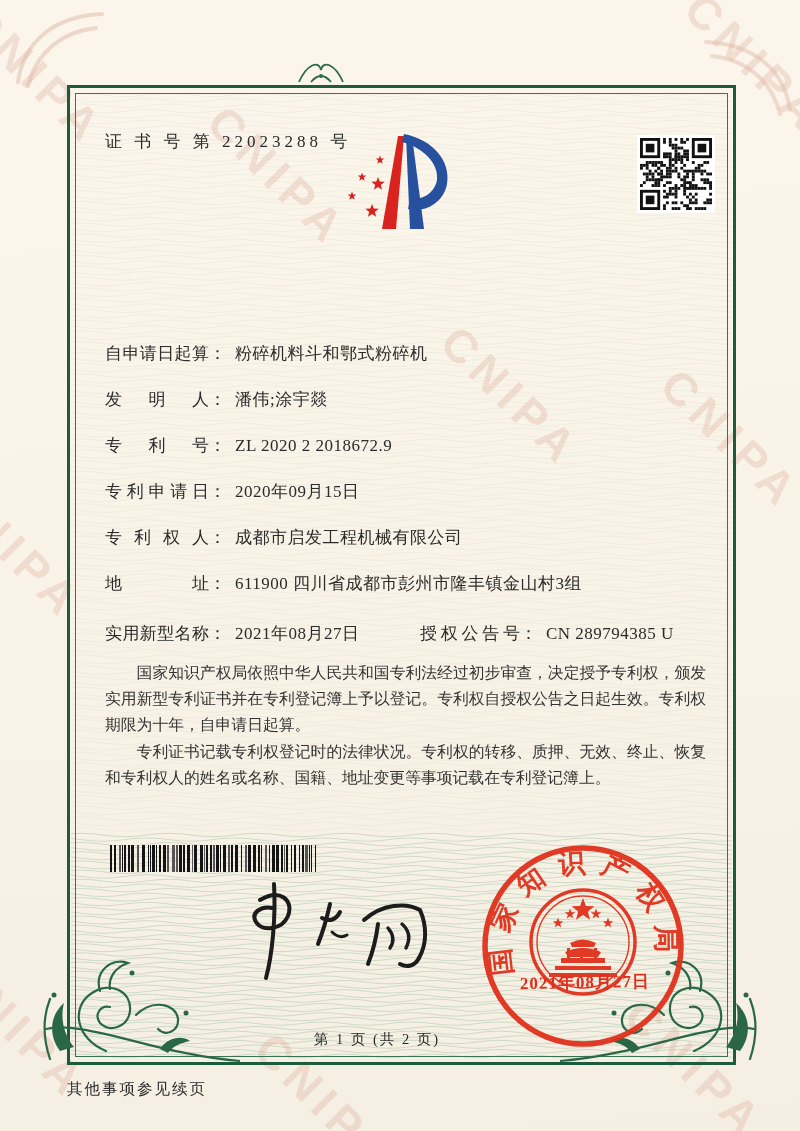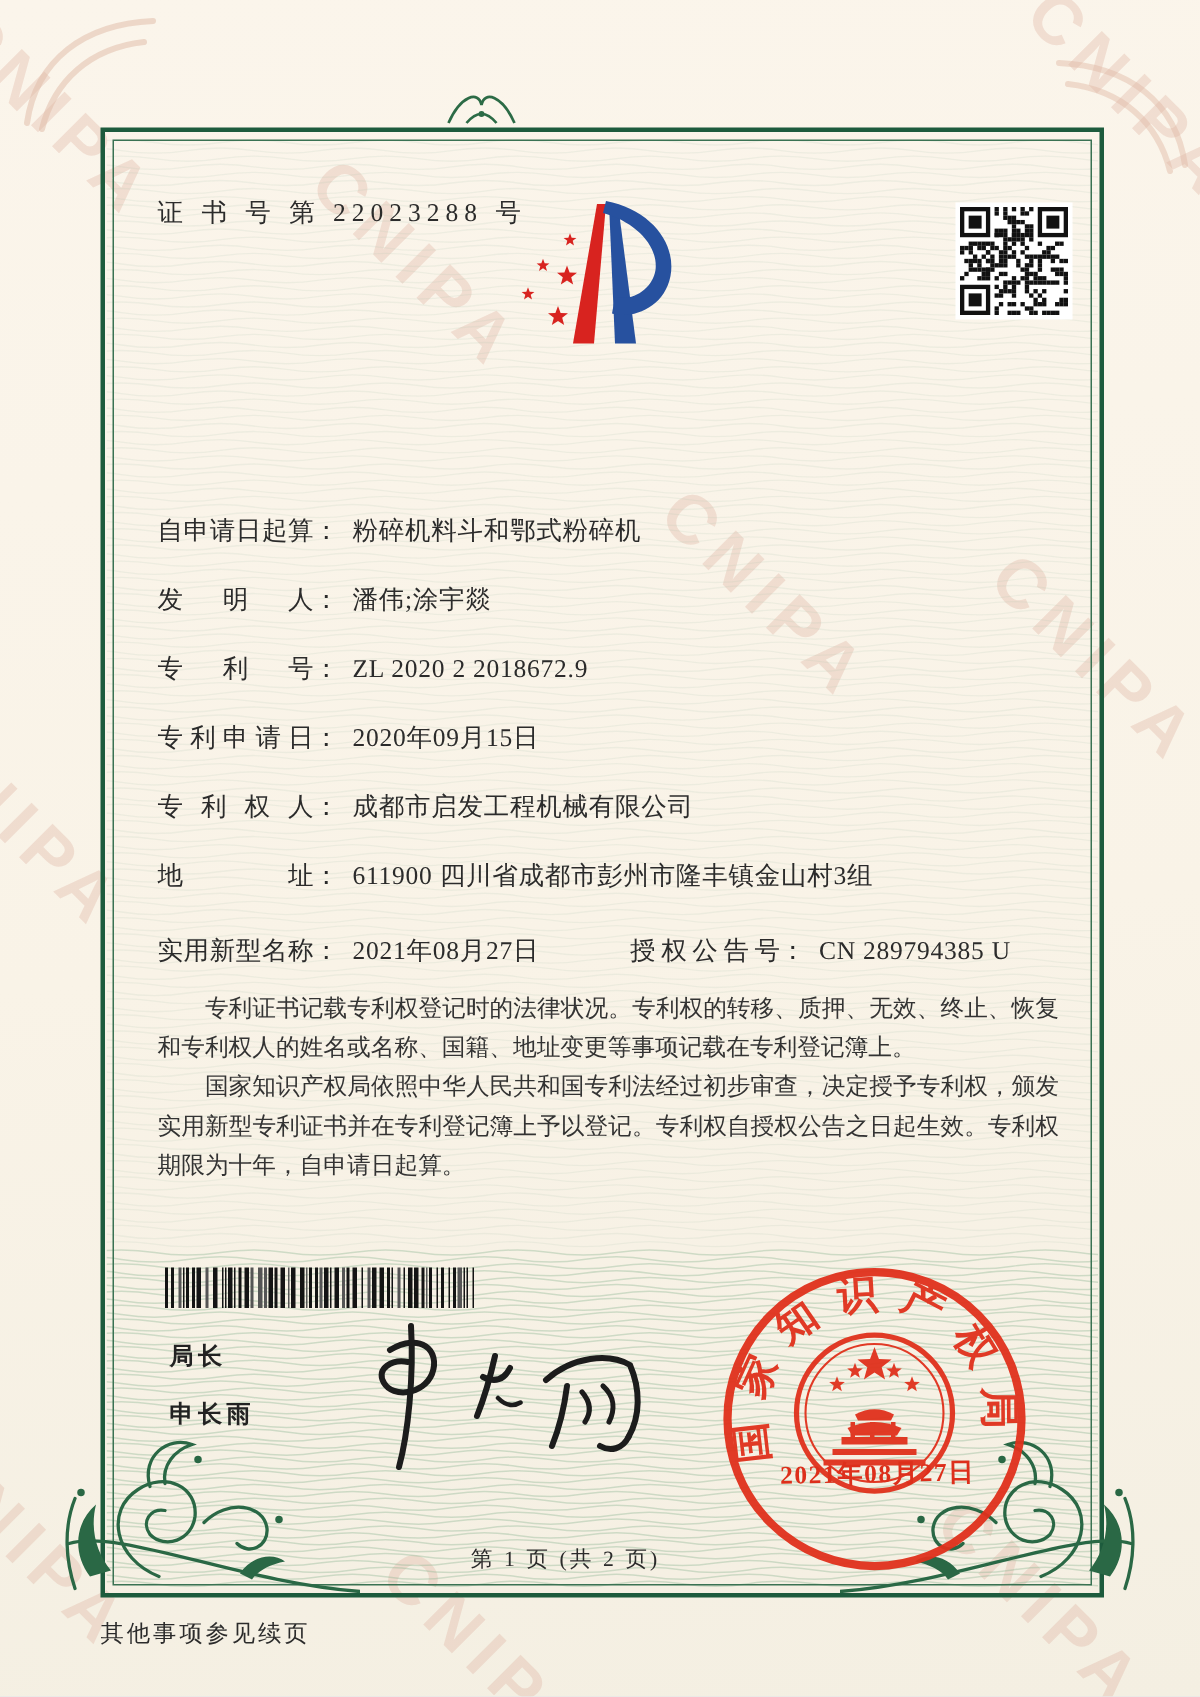--- a/index.html
+++ b/index.html
@@ -551,22 +551,22 @@
           <span class="fval">2021年08月27日</span>
       </span>
       <span class="gpair grant2">
         <span class="flabel g2label">授权公告号</span>
           <span class="colon">：</span>
           <span class="fval">CN 289794385 U</span>
       </span>
     </div>
 
     <div class="paras">
+      <p>国家知识产权局依照中华人民共和国专利法经过初步审查，决定授予专利权，颁发实用新型专利证书并在专利登记簿上予以登记。专利权自授权公告之日起生效。专利权期限为十年，自申请日起算。</p>
       <p>专利证书记载专利权登记时的法律状况。专利权的转移、质押、无效、终止、恢复和专利权人的姓名或名称、国籍、地址变更等事项记载在专利登记簿上。</p>
-      <p>国家知识产权局依照中华人民共和国专利法经过初步审查，决定授予专利权，颁发实用新型专利证书并在专利登记簿上予以登记。专利权自授权公告之日起生效。专利权期限为十年，自申请日起算。</p>
     </div>
 
     <div class="barcode" id="barcode">
         <div style="width: 2px; background: rgb(20, 20, 20); margin-right: 2px;"></div>
         <div style="width: 2px; background: rgb(20, 20, 20); margin-right: 3px;"></div>
         <div style="width: 2px; background: rgb(85, 85, 85); margin-right: 1px;"></div>
         <div style="width: 1px; background: rgb(20, 20, 20); margin-right: 1px;"></div>
         <div style="width: 2px; background: rgb(20, 20, 20); margin-right: 2px;"></div>
         <div style="width: 2px; background: rgb(20, 20, 20); margin-right: 1px;"></div>
         <div style="width: 3px; background: rgb(20, 20, 20); margin-right: 3px;"></div>
@@ -613,24 +613,20 @@
         <div style="width: 1px; background: rgb(20, 20, 20); margin-right: 2px;"></div>
         <div style="width: 2px; background: rgb(20, 20, 20); margin-right: 3px;"></div>
         <div style="width: 1px; background: rgb(20, 20, 20); margin-right: 2px;"></div>
         <div style="width: 2px; background: rgb(20, 20, 20); margin-right: 1px;"></div>
         <div style="width: 3px; background: rgb(85, 85, 85); margin-right: 1px;"></div>
         <div style="width: 1px; background: rgb(20, 20, 20); margin-right: 1px;"></div>
         <div style="width: 1px; background: rgb(20, 20, 20); margin-right: 3px;"></div>
         <div style="width: 1px; background: rgb(20, 20, 20); margin-right: 1px;"></div>
       </div>
 
-    <div class="signer">
-      <div>局长</div>
-      <div>申长雨</div>
-    </div>
 
     <svg class="sig" width="218" height="108">
       <g fill="none" stroke="#1c1c1c" stroke-width="4" stroke-linecap="round">
         <path d="M38,22 C58,10 72,22 66,38 C60,52 40,54 34,44 C28,34 40,28 50,30"></path>
         <path d="M52,6 C54,40 50,78 44,100"></path>
         <path d="M108,26 C104,44 100,56 96,66"></path>
         <path d="M100,40 C108,44 114,42 118,34"></path>
         <path d="M110,54 C115,59 120,60 125,57" stroke-width="3"></path>
         <path d="M142,42 C160,26 184,24 198,32 C205,48 205,66 197,80"></path>
         <path d="M156,46 C154,62 150,76 146,86"></path>

